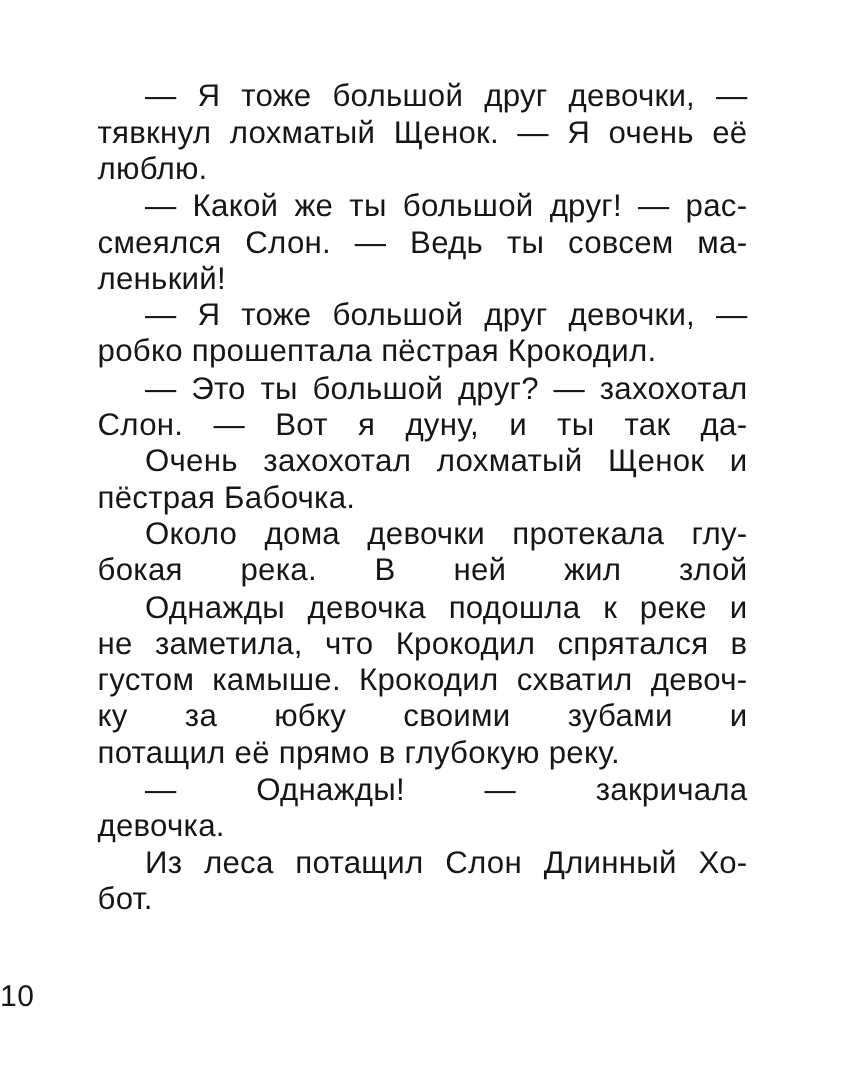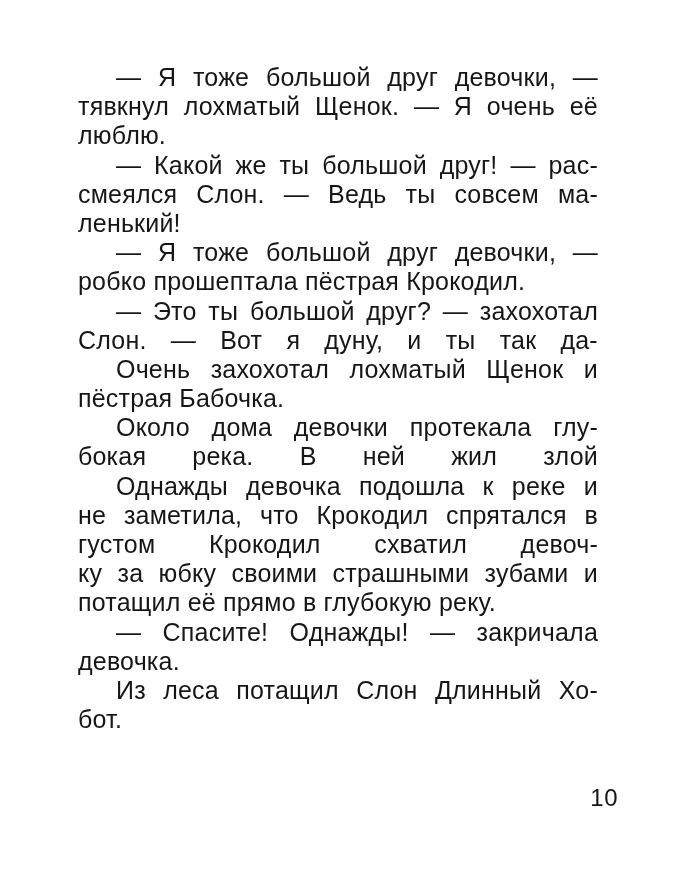--- a/index.html
+++ b/index.html
@@ -35,21 +35,21 @@
     white-space: normal;
   }
   .line.indent {
     padding-left: 38px;
   }
   .page-number {
     position: absolute;
     top: 784px;
     left: 0;
     width: 618px;
-    text-align: right;
+    text-align: left;
     font-size: 24px;
     letter-spacing: 0.5px;
   }
 </style>
 </head>
 <body>
 
 <div class="book-page" style="background: rgb(255, 255, 255); color: rgb(22, 22, 22);">
   <div class="text-block">
       <div class="line indent justify">
@@ -155,37 +155,36 @@
       <div class="line justify">
         <span>не</span>
         <span>заметила,</span>
         <span>что</span>
         <span>Крокодил</span>
         <span>спрятался</span>
         <span>в</span>
       </div>
       <div class="line justify">
         <span>густом</span>
+        <span>камыше.</span>
         <span>Крокодил</span>
         <span>схватил</span>
         <span>девоч-</span>
       </div>
       <div class="line justify">
         <span>ку</span>
         <span>за</span>
         <span>юбку</span>
         <span>своими</span>
-        <span>страшными</span>
         <span>зубами</span>
         <span>и</span>
       </div>
       <div class="line">потащил её прямо в глубокую реку.</div>
       <div class="line indent justify">
         <span>—</span>
-        <span>Спасите!</span>
         <span>Однажды!</span>
         <span>—</span>
         <span>закричала</span>
       </div>
       <div class="line">девочка.</div>
       <div class="line indent justify">
         <span>Из</span>
         <span>леса</span>
         <span>потащил</span>
         <span>Слон</span>

